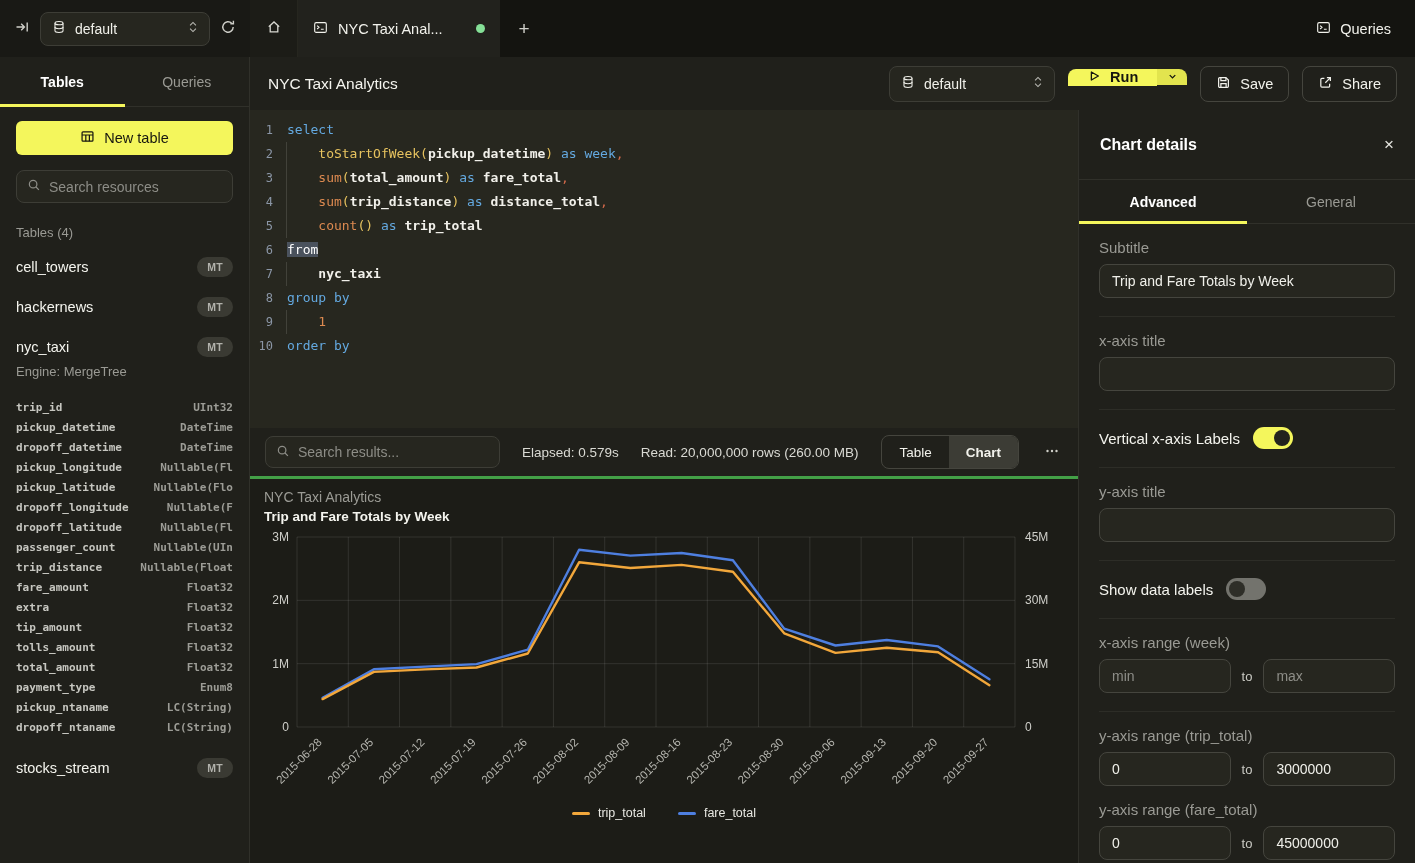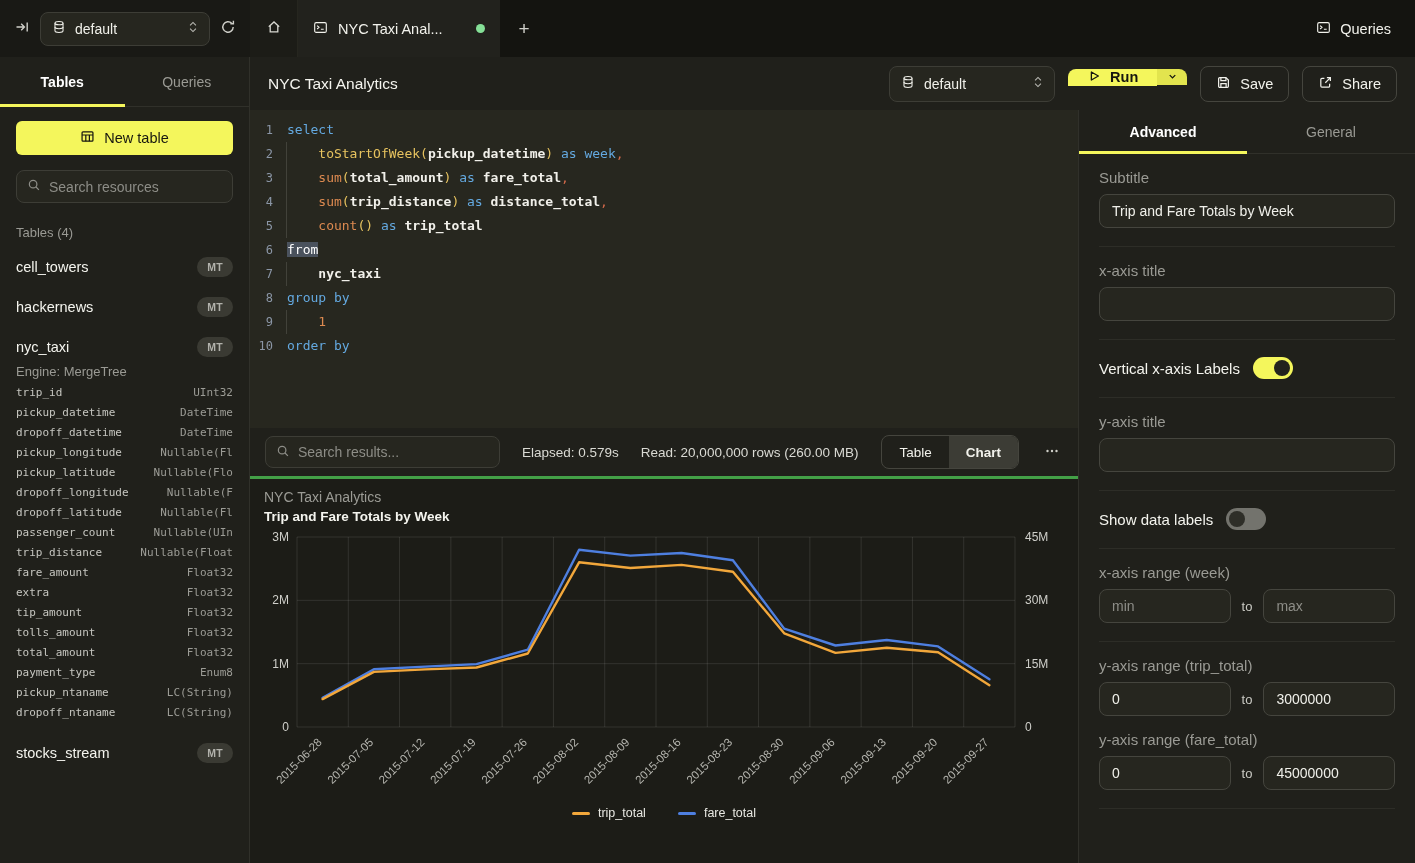--- a/index.html
+++ b/index.html
@@ -42,21 +42,21 @@
     background:#26261f; border:1px solid #3d3d36; border-radius:8px; color:#8d8d87; }
   .search-box input { flex:1; background:transparent; border:none; outline:none; color:#f0f0ea; font-size:14px;
     font-family:"Liberation Sans",sans-serif; }
   .search-box input::placeholder { color:#8d8d87; }
   .section-label { margin-top:22px; color:#9a9a94; font-size:13px; }
   .table-item { display:flex; align-items:center; justify-content:space-between; margin-top:13px; height:27px; cursor:pointer; }
   .table-name { font-size:14.5px; font-weight:500; color:#f4f4ee; }
   .mt-badge { background:#3a3a33; color:#b2b2ac; font-size:10.5px; font-weight:700; letter-spacing:.3px;
     padding:4px 10px; border-radius:11px; }
   .engine-line { margin-top:4px; color:#9a9a94; font-size:13px; }
-  .cols { margin-top:7px; }
+  .cols { margin-top:22px;font-weight:bold; }
   .col-row { display:flex; justify-content:space-between; align-items:baseline; height:20px;
     font-family:"DejaVu Sans Mono",monospace; font-size:11px; color:#c6c6c0; white-space:nowrap; overflow:hidden; }
   .col-type { color:#9c9c96; margin-left:8px; overflow:hidden; }
 
   
   .header-bar { height:53px; flex:none; display:flex; align-items:center; padding:0 18px; background:#20201b; }
   .header-title { font-size:15.5px; font-weight:500; color:#f4f4ee; }
   .header-controls { margin-left:auto; display:flex; align-items:center; gap:13px; }
   .hdr-db { width:166px; height:36px; }
   .run-btn { height:30px; display:flex; align-items:flex-start; border-radius:8px; overflow:hidden; cursor:pointer; }
@@ -492,20 +492,26 @@
               </div>
               <div class="legend-item">
                 <span class="legend-dash" style="background: rgb(78, 127, 224);"></span>
                 <span>fare_total</span>
               </div>
             </div>
         </div>
       </div>
 
       <div class="panel">
+        <div class="panel-header">
+          <span class="panel-title">Chart details</span>
+          <span class="close-btn">
+            <span>×</span>
+          </span>
+        </div>
         <div class="panel-tabs">
           <div class="p-tab active">
             <span>Advanced</span>
           </div>
           <div class="p-tab">
             <span>General</span>
           </div>
         </div>
         <div class="panel-body">
           <div class="field-label">Subtitle</div>

